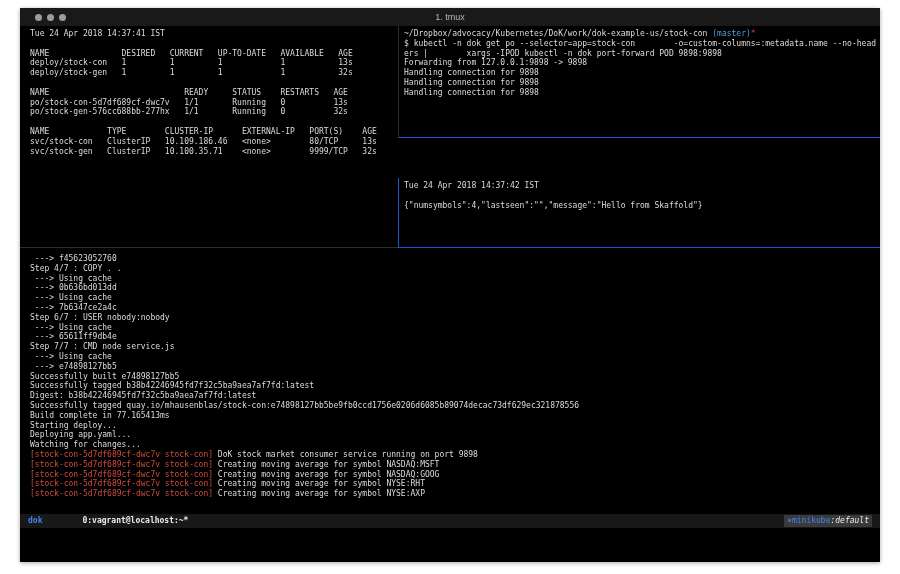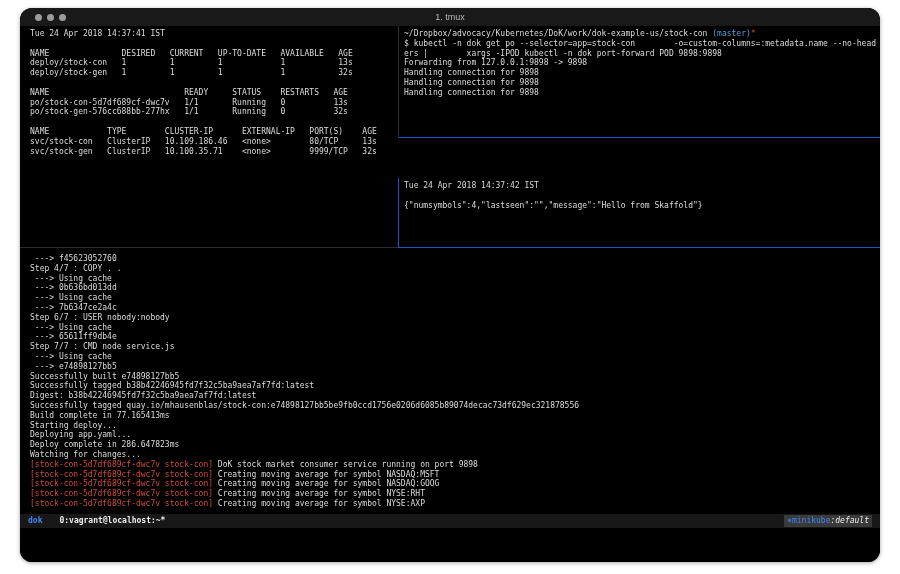--- a/index.html
+++ b/index.html
@@ -1,21 +1,21 @@
 <!DOCTYPE html>
 <html><head>
 <meta charset="utf-8">
 <style>
   * { margin:0; padding:0; box-sizing:border-box; }
   html,body { width:900px; height:574px; }
   body { background:#ffffff; font-family:"DejaVu Sans Mono", monospace; }
   .page { position:relative; width:900px; height:574px; background:#ffffff; overflow:hidden; }
   .window {
     position:absolute; left:20px; top:8px; width:860px; height:554px;
-    background:#000000; border-radius:12px; overflow:hidden;
+    background:#000000; border-radius:1px; overflow:hidden;
     box-shadow:0 1px 4px rgba(0,0,0,0.35);
   }
   .titlebar {
     position:relative; height:18px; background:#191919;
     display:flex; align-items:center;
   }
   .lights { display:flex; gap:5px; padding-left:15px; }
   .light { width:7px; height:7px; border-radius:50%; background:#9c9c9c; display:inline-block; }
   .titlebar .title {
     position:absolute; left:0; right:0; text-align:center;
@@ -37,21 +37,21 @@
   .divider-row { display:flex; height:1px; }
   .divider-row .dleft { width:378px; background:#2e2e2e; }
   .divider-row .dright { flex:1; background:#1b55d0; }
   .pane-bottom { height:266px; padding:6px 3px 0 10px; overflow:hidden; }
   .red { color:#cf4a3c; }
   .branch { color:#4f9ed9; }
   .statusbar {
     height:14px; background:#181818; display:flex; align-items:center;
     padding:0 8px; font-size:8px;
   }
-  .statusbar .session { color:#4285f4; font-weight:bold; margin-right:1px; }
+  .statusbar .session { color:#4285f4; font-weight:bold; margin-right:24px; }
   .statusbar .win { color:#ececec; font-weight:bold;margin-left:16px; }
   .statusbar .chip {
     margin-left:auto; background:#3a3a3a; padding:0 3px;
     height:12px; display:flex; align-items:center;
   }
   .statusbar .ctx { color:#4285f4; }
   .statusbar .ctx-suffix { color:#ececec;font-style:italic; }
 </style>
 </head>
 <body>
@@ -127,21 +127,20 @@
         <div class="line">Step 7/7 : CMD node service.js</div>
         <div class="line"> ---&gt; Using cache</div>
         <div class="line"> ---&gt; e74898127bb5</div>
         <div class="line">Successfully built e74898127bb5</div>
         <div class="line">Successfully tagged b38b42246945fd7f32c5ba9aea7af7fd:latest</div>
         <div class="line">Digest: b38b42246945fd7f32c5ba9aea7af7fd:latest</div>
         <div class="line">Successfully tagged quay.io/mhausenblas/stock-con:e74898127bb5be9fb0ccd1756e0206d6085b89074decac73df629ec321878556</div>
         <div class="line">Build complete in 77.165413ms</div>
         <div class="line">Starting deploy...</div>
         <div class="line">Deploying app.yaml...</div>
-        <div class="line">Deploy complete in 286.647823ms</div>
         <div class="line">Watching for changes...</div>
         <div class="line"><span class="red">[stock-con-5d7df689cf-dwc7v stock-con] </span><span>DoK stock market consumer service running on port 9898</span></div>
         <div class="line"><span class="red">[stock-con-5d7df689cf-dwc7v stock-con] </span><span>Creating moving average for symbol NASDAQ:MSFT</span></div>
         <div class="line"><span class="red">[stock-con-5d7df689cf-dwc7v stock-con] </span><span>Creating moving average for symbol NASDAQ:GOOG</span></div>
         <div class="line"><span class="red">[stock-con-5d7df689cf-dwc7v stock-con] </span><span>Creating moving average for symbol NYSE:RHT</span></div>
         <div class="line"><span class="red">[stock-con-5d7df689cf-dwc7v stock-con] </span><span>Creating moving average for symbol NYSE:AXP</span></div>
       </div>
 
       <div class="statusbar">
         <span class="session">dok</span>

